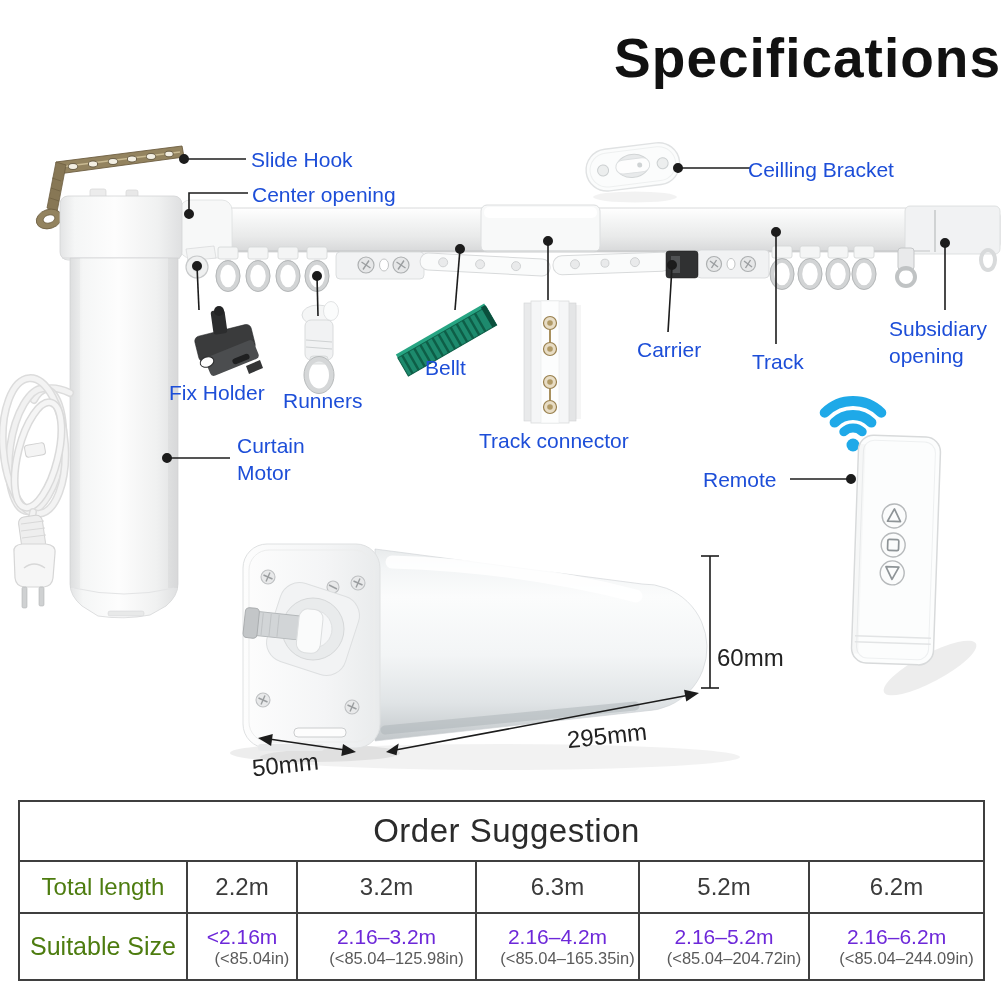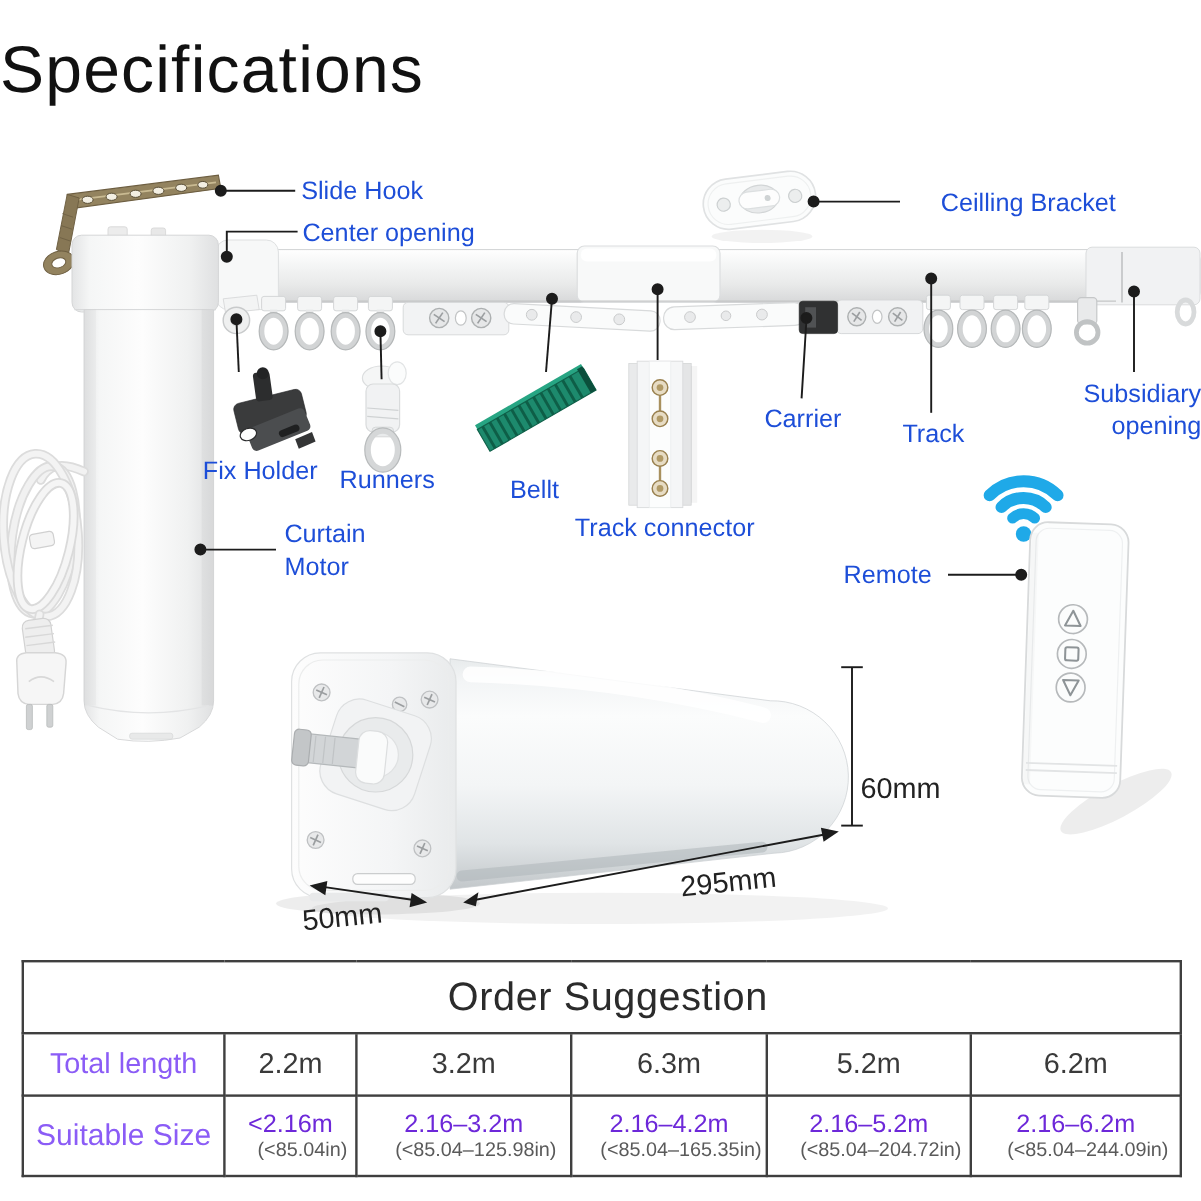--- a/index.html
+++ b/index.html
@@ -1,30 +1,30 @@
 <!DOCTYPE html>
 <html><head>
 <meta charset="utf-8">
 <style>
   html,body{margin:0;padding:0;background:#fff;}
   #page{position:relative;width:1001px;height:1001px;background:#ffffff;overflow:hidden;
         font-family:"Liberation Sans","DejaVu Sans",sans-serif;}
-  #title{position:absolute;top:26px;left:0;width:100%;text-align:left;
-         font-size:55px;font-weight:400;color:#111;letter-spacing:1px;margin:0;}
+  #title{position:absolute;top:26px;left:0;width:100%;text-align:right;
+         font-size:55px;font-weight:700;color:#111;letter-spacing:1px;margin:0;}
   #diagram-svg{position:absolute;top:0;left:0;}
   .lbl{position:absolute;font-size:21px;color:#1d4ed8;line-height:1.28;white-space:nowrap;}
   .lbl.wrap{white-space:normal;}
   .dim{position:absolute;font-size:24px;color:#222;white-space:nowrap;}
   
   #order-table{position:absolute;left:18px;top:800px;width:965px;border-collapse:collapse;
                table-layout:fixed;color:#3a3a3a;}
   #order-table th,#order-table td{border:2px solid #3f3f3f;text-align:center;vertical-align:middle;
                padding:0;font-weight:400;}
   #order-table .tbl-title{height:58px;font-size:33px;font-weight:400;color:#2b2b2b;letter-spacing:0.5px;padding-left:10px;}
-  #order-table .row-head{font-size:25px;color:#8b5cf6;}
+  #order-table .row-head{font-size:25px;color:#4d7c0f;}
   #order-table .len-row td{height:50px;font-size:24px;}
   #order-table .size-row td{height:65px;}
   .size-m{font-size:21px;color:#6d28d9;line-height:1.15;}
   .size-in{font-size:16.5px;color:#5a5a5a;line-height:1.2;padding-left:20px;}
 </style>
 </head>
 <body>
 
 <div id="page">
 
@@ -394,28 +394,28 @@
         <line x1="945" y1="245" x2="945" y2="310"></line>
       <circle cx="167" cy="458" r="4.2"></circle>
         <line x1="167" y1="458" x2="230" y2="458"></line>
       <line x1="790" y1="479" x2="851" y2="479"></line>
         <circle cx="851" cy="479" r="4.2"></circle>
     </g>
   </svg>
 
   <div class="lbl" style="left:251px;top:147px">Slide Hook</div>
   <div class="lbl" style="left:252px;top:182px">Center opening</div>
-  <div class="lbl" style="left:784px;top:157px">Ceilling Bracket</div>
+  <div class="lbl" style="left:748px;top:157px">Ceilling Bracket</div>
   <div class="lbl" style="left:169px;top:380px">Fix Holder</div>
   <div class="lbl" style="left:283px;top:388px">Runners</div>
-  <div class="lbl" style="left:425px;top:396px">Bellt</div>
+  <div class="lbl" style="left:425px;top:355px">Bellt</div>
   <div class="lbl" style="left:479px;top:428px">Track connector</div>
   <div class="lbl" style="left:637px;top:337px">Carrier</div>
   <div class="lbl" style="left:752px;top:349px">Track</div>
-  <div class="lbl wrap" style="left:889px;top:316px;width:112px;text-align:right">Subsidiary opening</div>
+  <div class="lbl wrap" style="left:889px;top:316px;width:112px;text-align:left">Subsidiary opening</div>
   <div class="lbl wrap" style="left:237px;top:433px;width:90px">Curtain Motor</div>
   <div class="lbl" style="left:703px;top:467px">Remote</div>
 
   <div class="dim" style="left:717px;top:644px">60mm</div>
   <div class="dim" style="left:567px;top:722px;transform:rotate(-6deg)">295mm</div>
   <div class="dim" style="left:252px;top:751px;transform:rotate(-6deg)">50mm</div>
 
   <table id="order-table">
     <colgroup>
       <col style="width:168px">

